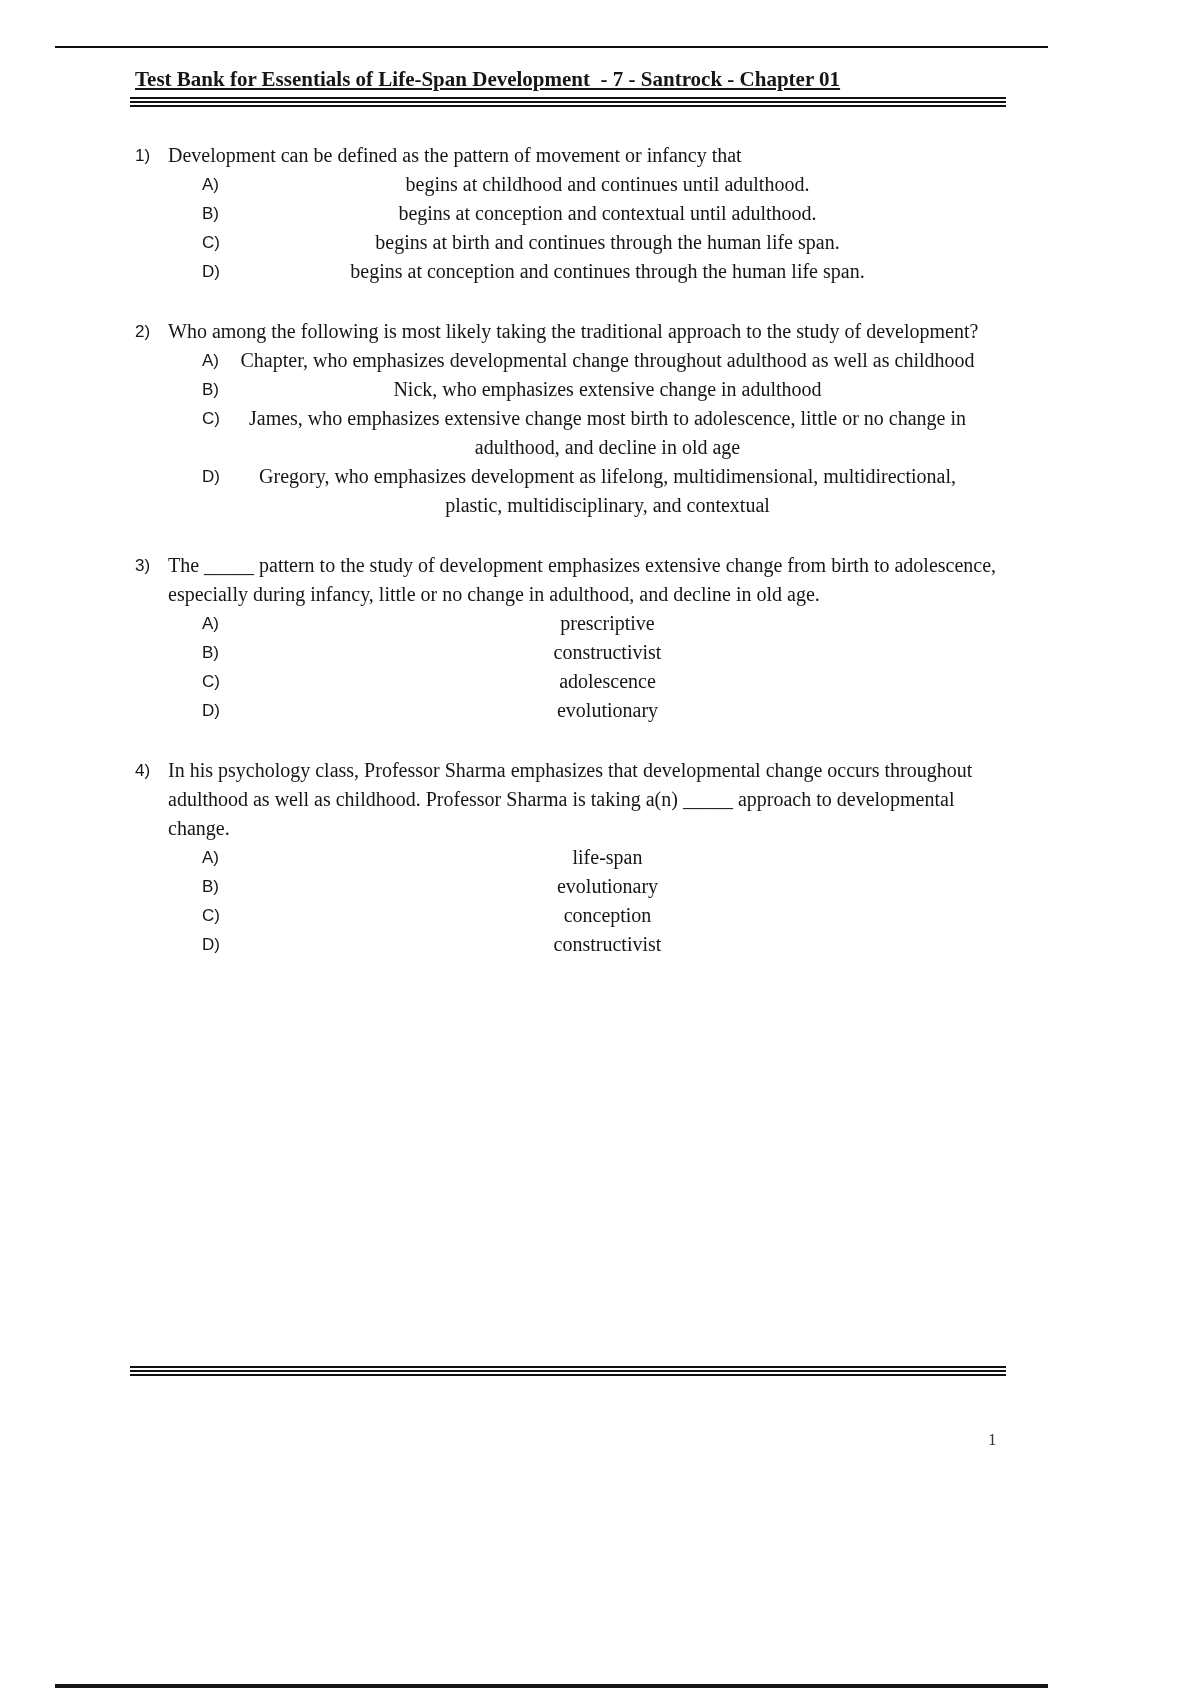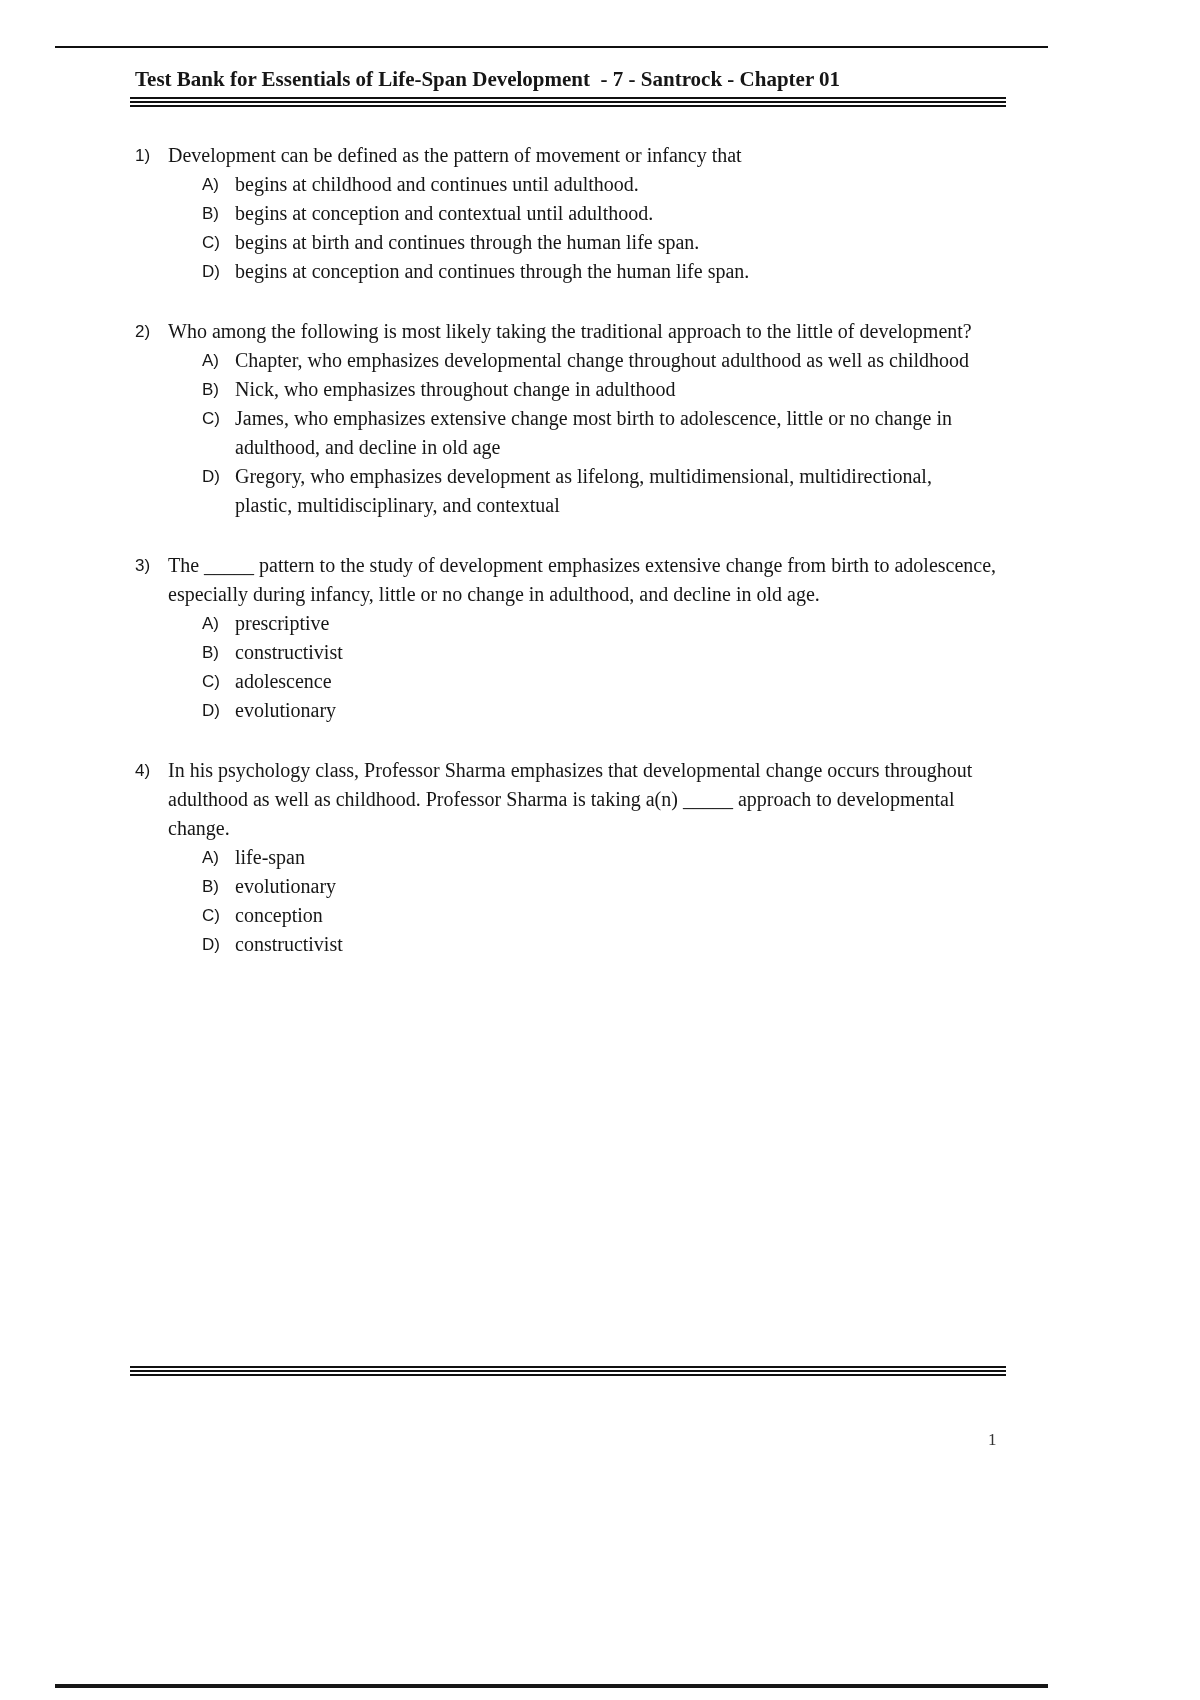--- a/index.html
+++ b/index.html
@@ -12,20 +12,21 @@
     overflow: hidden;
   }
   .top-line {
     position: absolute; top: 46px; left: 55px; width: 993px;
     border-top: 2px solid #101010;
   }
   .header-title {
     position: absolute; top: 66px; left: 135px;
     font-weight: bold; font-size: 21px; line-height: 26px;
     white-space: pre;
+    text-decoration: underline;
   }
   .triple-rule {
     position: absolute; left: 130px; width: 876px; height: 10px;
     border-top: 2px solid #101010;
     border-bottom: 2px solid #101010;
     background: linear-gradient(#101010, #101010) center / 100% 2px no-repeat;
   }
   .header-rule { top: 97px; }
   .footer-rule { top: 1366px; }
   .questions {
@@ -39,21 +40,21 @@
     font-family: "Liberation Sans", sans-serif;
     font-size: 17px; line-height: 29px;
   }
   .q-text { flex: 1; max-width: 840px; }
   .option { display: flex; margin-left: 67px; }
   .o-letter {
     flex: 0 0 33px; width: 33px;
     font-family: "Liberation Sans", sans-serif;
     font-size: 17px; line-height: 29px;
   }
-  .o-text { flex: 1; max-width: 745px; }
+  .o-text { flex: 1; max-width: 745px; text-align: center; }
   .page-number {
     position: absolute; top: 1430px; left: 988px;
     font-size: 17px; color: #333333;
   }
   .bottom-line {
     position: absolute; top: 1684px; left: 55px; width: 993px;
     border-top: 4px solid #161616;
   }
 </style>
 </head>
@@ -88,29 +89,29 @@
       </div>
       <div class="option">
         <span class="o-letter">D)</span>
         <span class="o-text">begins at conception and continues through the human life span.</span>
       </div>
     </div>
 
     <div class="question">
       <div class="q-row">
         <span class="q-num">2)</span>
-        <span class="q-text">Who among the following is most likely taking the traditional approach to the little of development?</span>
+        <span class="q-text">Who among the following is most likely taking the traditional approach to the study of development?</span>
       </div>
       <div class="option">
         <span class="o-letter">A)</span>
         <span class="o-text">Chapter, who emphasizes developmental change throughout adulthood as well as childhood</span>
       </div>
       <div class="option">
         <span class="o-letter">B)</span>
-        <span class="o-text">Nick, who emphasizes throughout change in adulthood</span>
+        <span class="o-text">Nick, who emphasizes extensive change in adulthood</span>
       </div>
       <div class="option">
         <span class="o-letter">C)</span>
         <span class="o-text">James, who emphasizes extensive change most birth to adolescence, little or no change in adulthood, and decline in old age</span>
       </div>
       <div class="option">
         <span class="o-letter">D)</span>
         <span class="o-text">Gregory, who emphasizes development as lifelong, multidimensional, multidirectional, plastic, multidisciplinary, and contextual</span>
       </div>
     </div>

